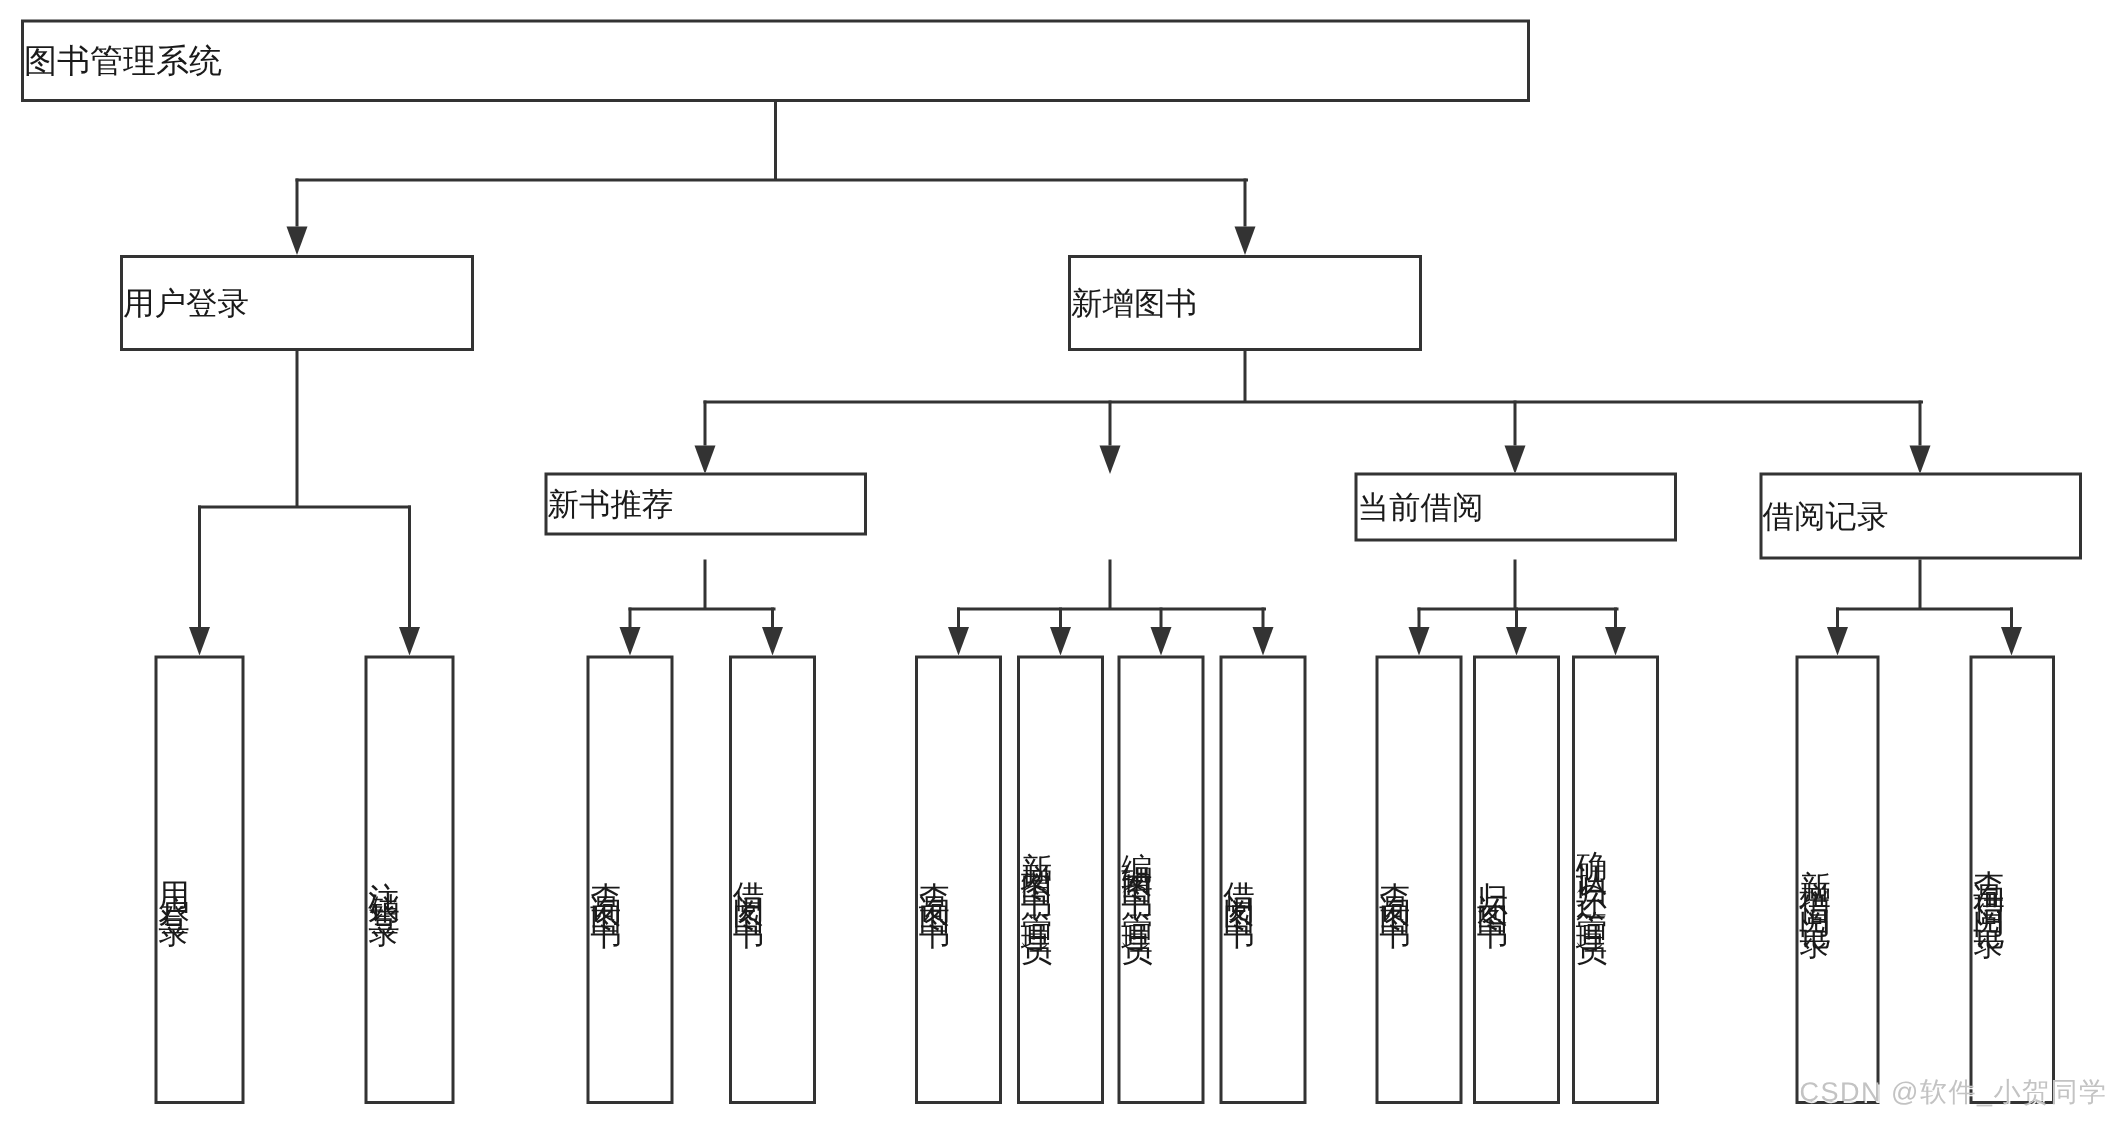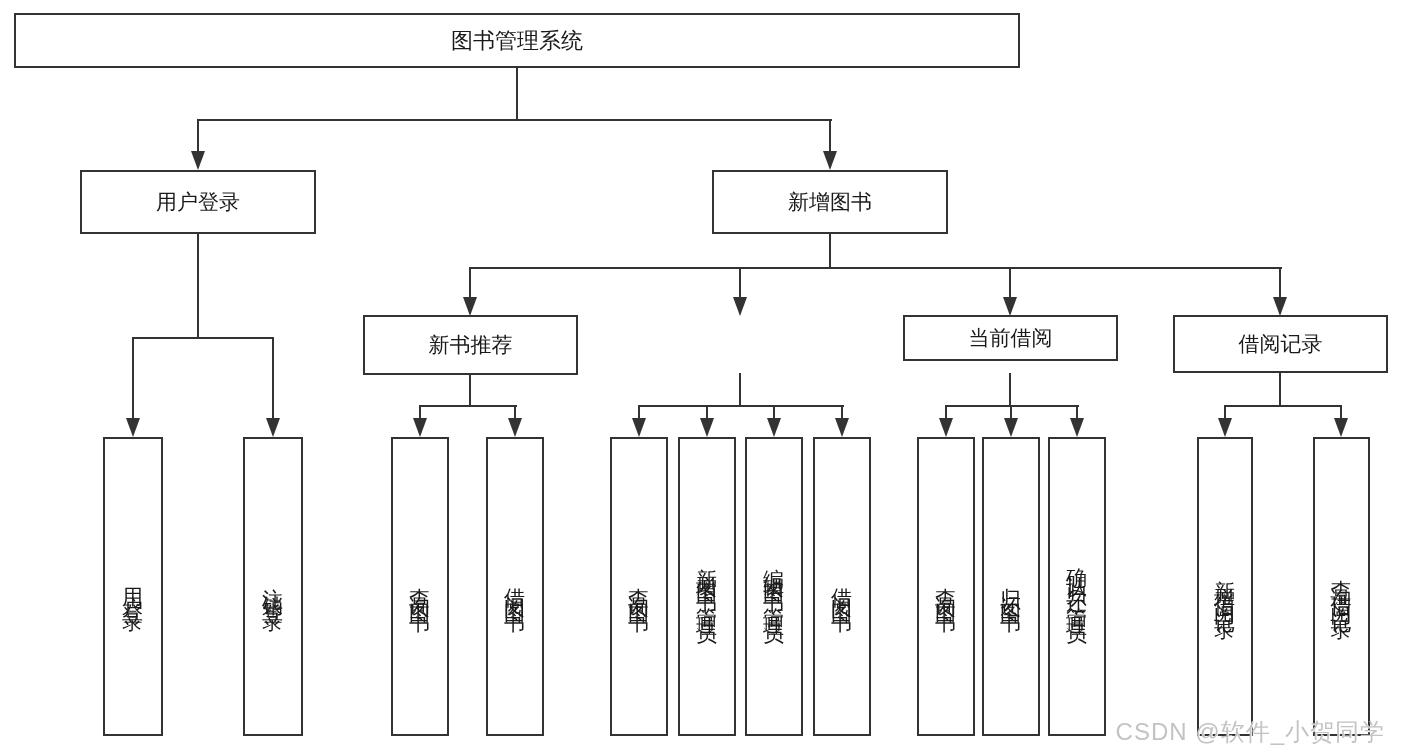--- a/index.html
+++ b/index.html
@@ -11,21 +11,20 @@
     font-family: "Liberation Sans", sans-serif;
     overflow: hidden;
   }
   .box {
     position: absolute;
     box-sizing: border-box;
     border: 2.5px solid var(--box-border, #333);
     background: var(--box-fill, #fff);
     display: flex;
     align-items: center;
-    justify-content: center;
   }
   .lbl {
     font-size: 21px;
     color: var(--text, #1a1a1a);
     white-space: nowrap;
   }
   .root .lbl { font-size: 22px; }
   .leaf .lbl {
     writing-mode: vertical-rl;
     text-orientation: mixed;
@@ -37,23 +36,23 @@
   .hline { position: absolute; height: 2px; background: var(--line, #333); }
   .arrowhead {
     position: absolute;
     width: 0; height: 0;
     border-left: 7px solid transparent;
     border-right: 7px solid transparent;
     border-top: 19px solid var(--line, #333);
   }
   .watermark {
     position: absolute;
-    right: 20px;
+    right: 0;
     top: 716px;
-    font-size: 24px;
+    font-size: 18px;
     letter-spacing: 1px;
     color: var(--watermark, #c8c8c8);
     text-shadow: 1px 1px 0 rgba(255,255,255,0.9);
   }
 </style>
 </head>
 <body>
 
 <div class="stage">
 
@@ -86,21 +85,21 @@
   <div class="hline" style="left:469px;top:267px;width:813px"></div>
   <div class="vline" style="left:469px;top:267px;height:30px"></div>
   <div class="arrowhead" style="left:463px;top:297px"></div>
   <div class="vline" style="left:739px;top:267px;height:30px"></div>
   <div class="arrowhead" style="left:733px;top:297px"></div>
   <div class="vline" style="left:1009px;top:267px;height:30px"></div>
   <div class="arrowhead" style="left:1003px;top:297px"></div>
   <div class="vline" style="left:1279px;top:267px;height:30px"></div>
   <div class="arrowhead" style="left:1273px;top:297px"></div>
 
-  <div class="box" style="left:363px;top:315px;width:215px;height:60px">
+  <div class="box" style="left:363px;top:315px;width:215px;height:42px">
     <span class="lbl">新书推荐</span>
   </div>
   <div class="box" style="left:903px;top:315px;width:215px;height:46px">
     <span class="lbl">当前借阅</span>
   </div>
   <div class="box" style="left:1173px;top:315px;width:215px;height:58px">
     <span class="lbl">借阅记录</span>
   </div>
 
   <div class="vline" style="left:469px;top:373px;height:33px"></div>

